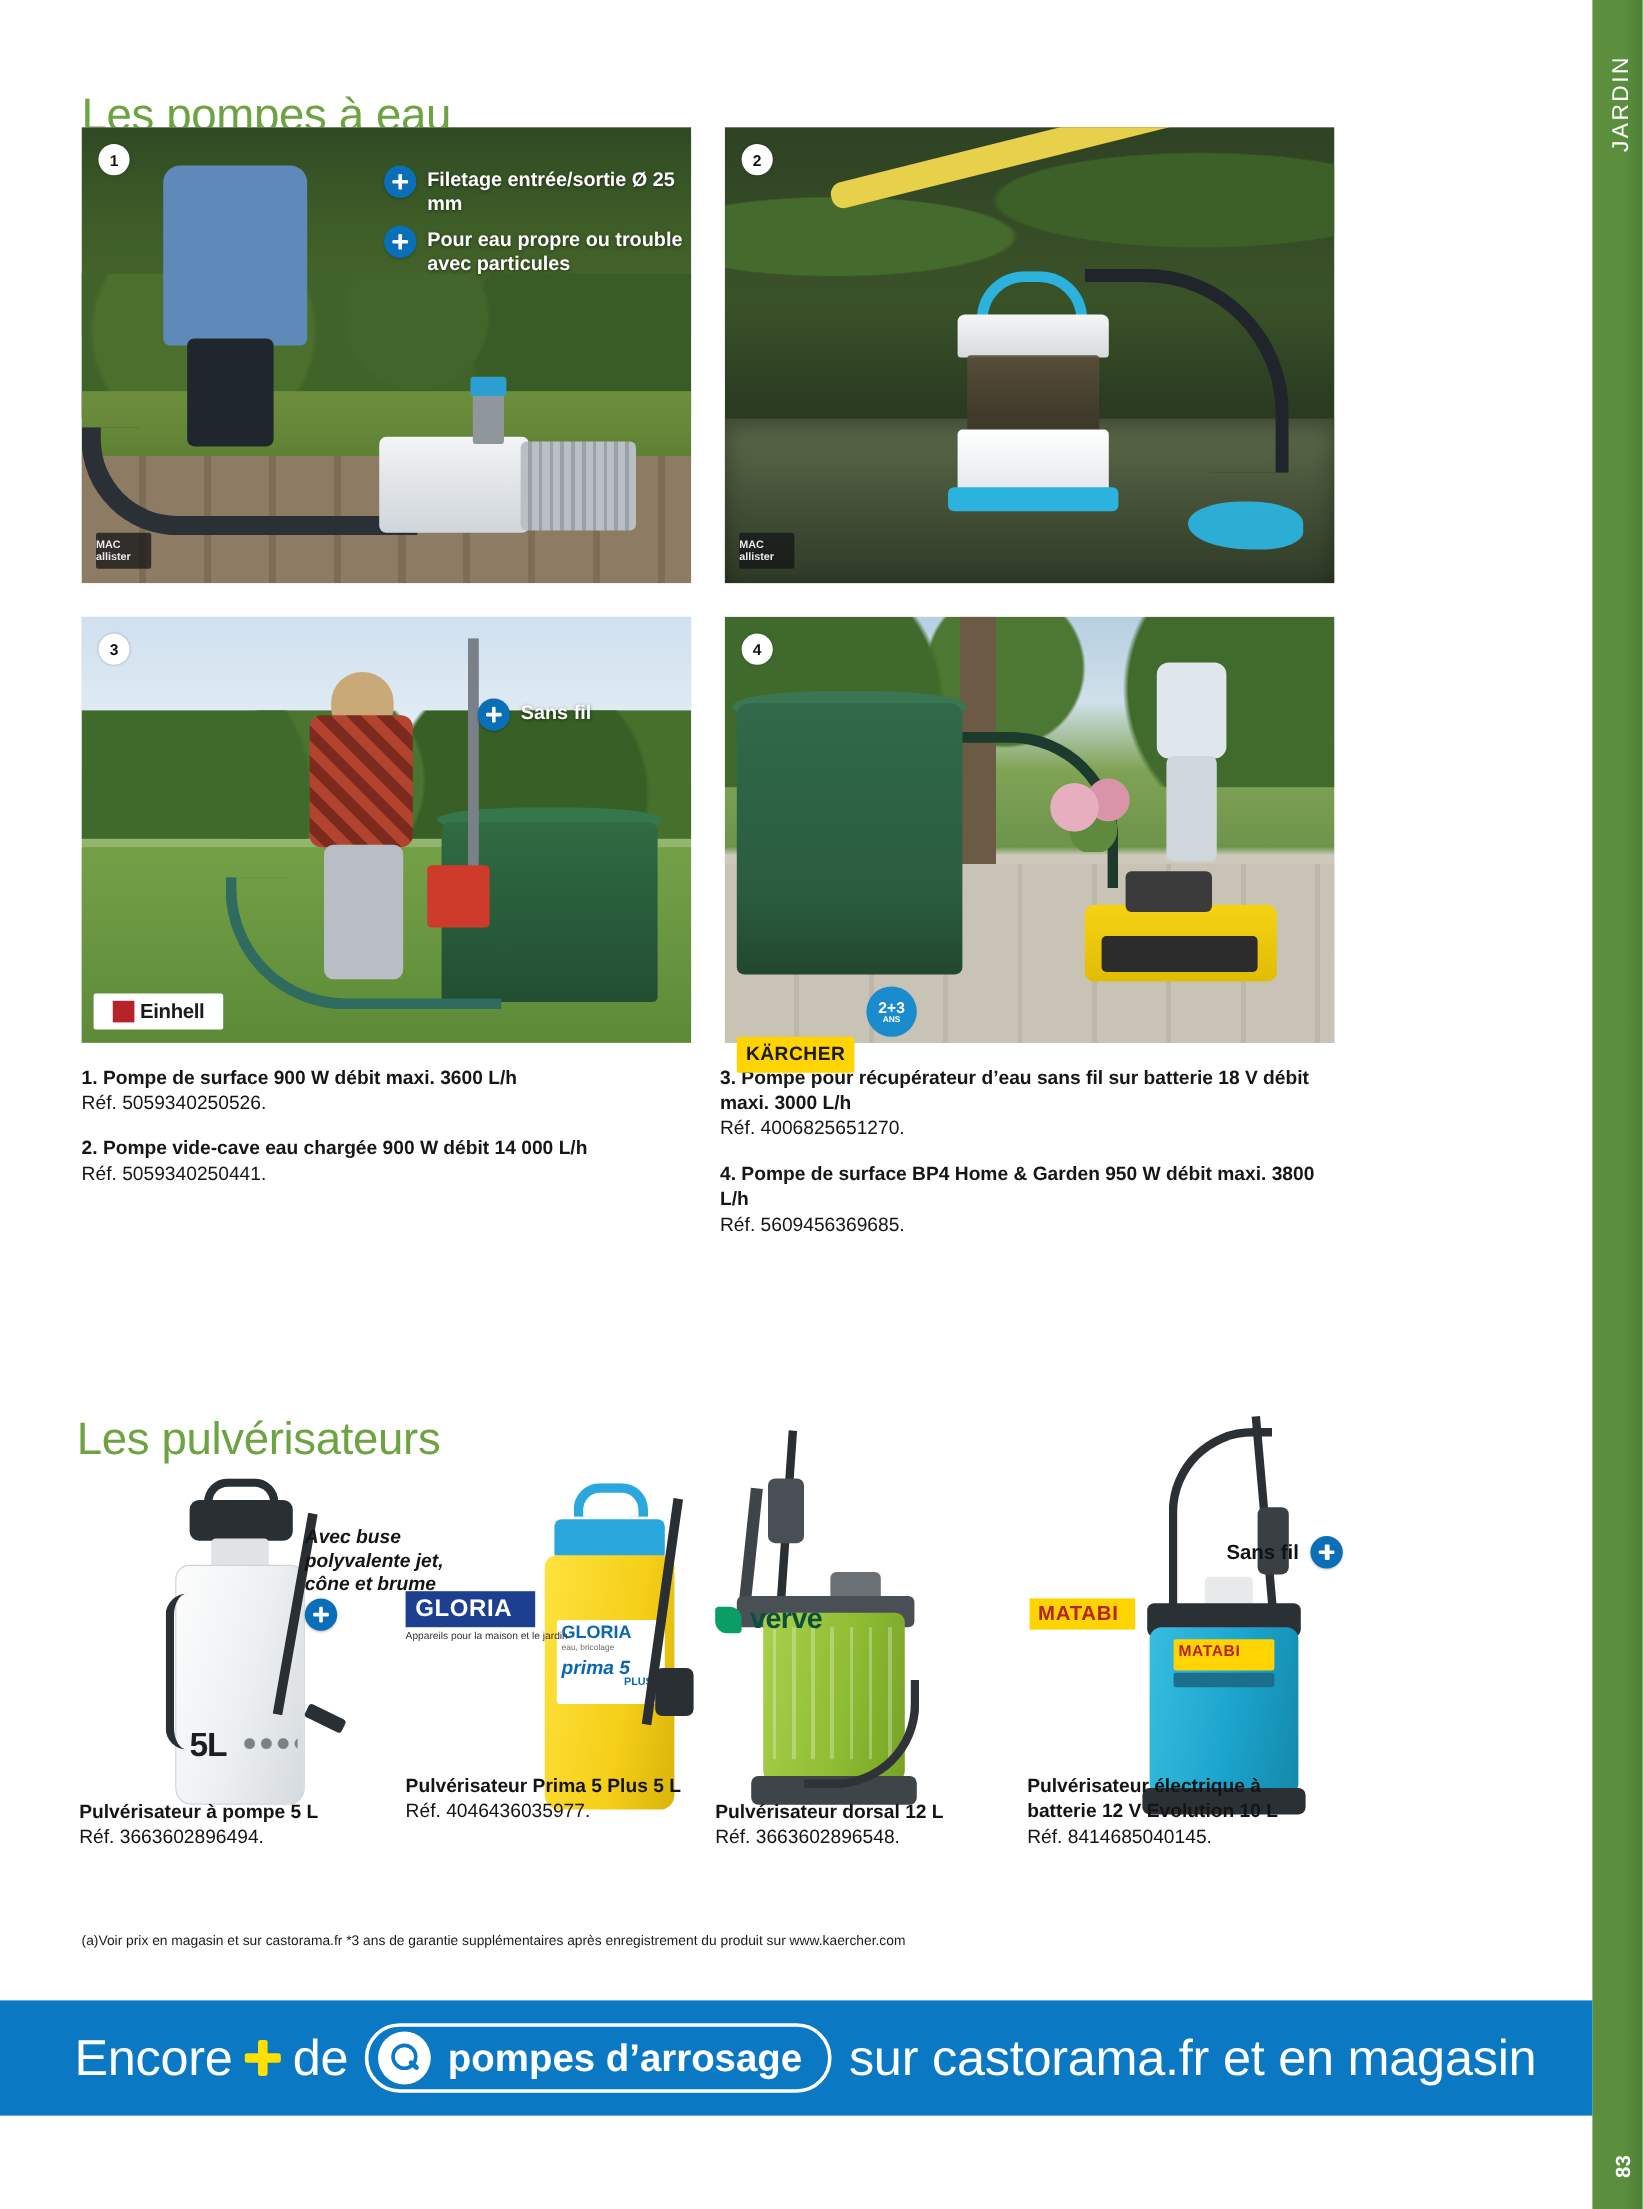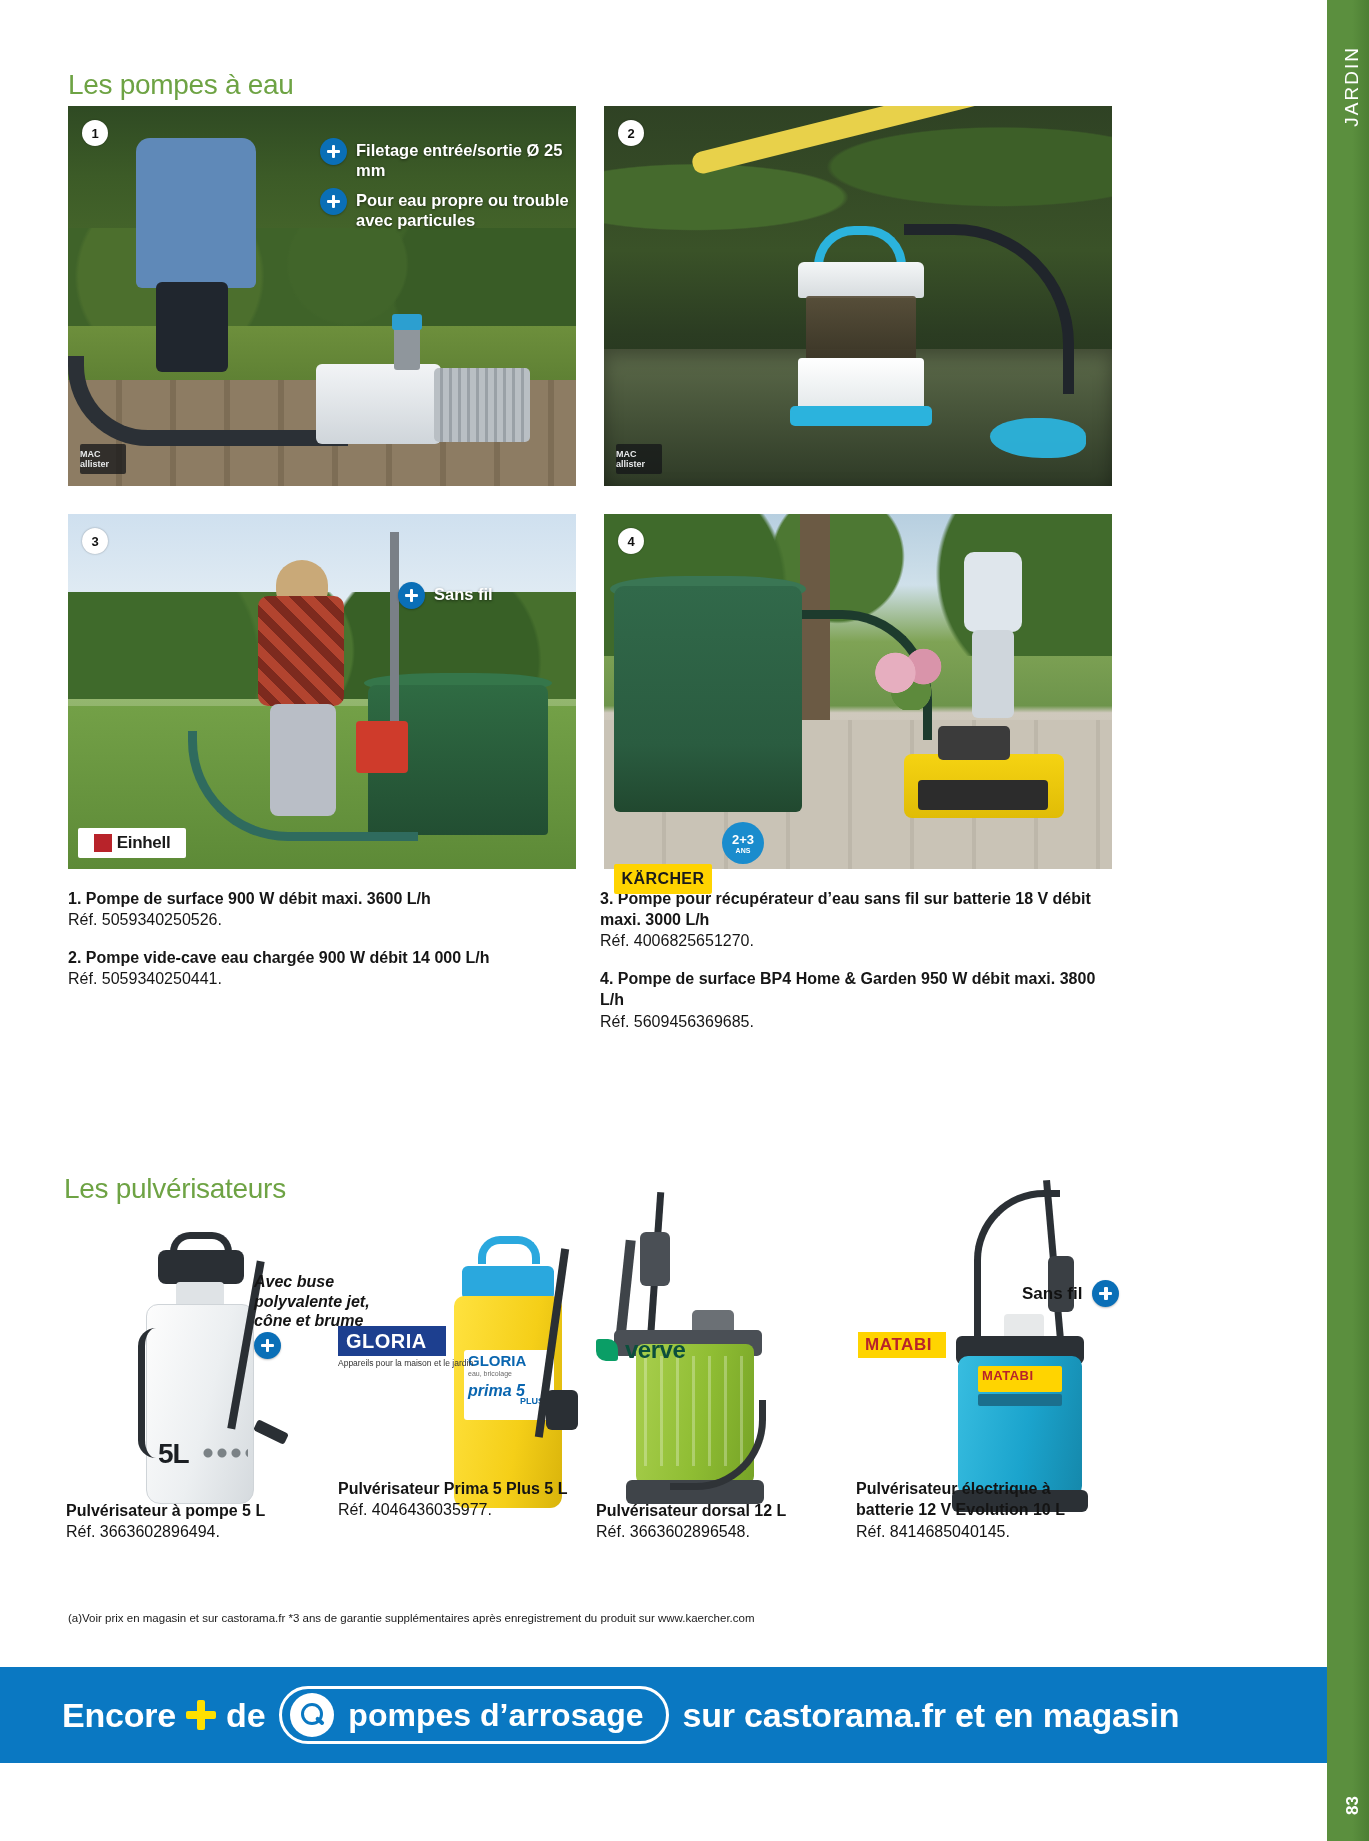--- a/index.html
+++ b/index.html
@@ -33,21 +33,21 @@
     font-size: 17px;
     font-weight: 700;
     writing-mode: vertical-rl;
     transform: rotate(180deg);
   }
 
   
   .h-section {
     position: absolute;
     color: #6ea344;
-    font-size: 28px;
+    font-size: 38px;
     font-weight: 400;
     letter-spacing: -0.3px;
   }
   #title-pompes { left: 68px; top: 50px; }
   #title-pulv   { left: 64px; top: 1154px; }
 
   
   .photo {
     position: absolute;
     overflow: hidden;
@@ -129,21 +129,21 @@
   }
 
   
   .bluebar {
     position: absolute;
     left: 0; top: 1667px; width: 1327px; height: 96px;
     background: #0a78c2;
     display: flex; align-items: center;
   }
   .bluebar .bb-text {
-    color: #ffffff; font-size: 34px; font-weight: 700; letter-spacing: -0.2px;
+    color: #ffffff; font-size: 42px; font-weight: 400; letter-spacing: -0.2px;
   }
   .bb-plus {
     display: inline-block; width: 30px; height: 30px; position: relative;
     margin: 0 10px; vertical-align: -4px;
   }
   .bb-plus::before, .bb-plus::after { content:""; position:absolute; background:#ffe000; border-radius:2px; }
   .bb-plus::before { left:0; top:11px; width:30px; height:8px; }
   .bb-plus::after  { top:0; left:11px; width:8px; height:30px; }
 
   .pill {

